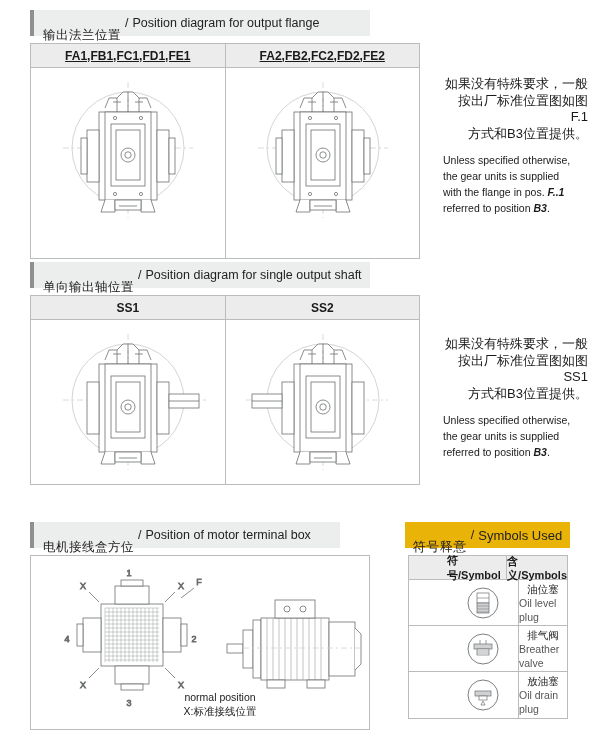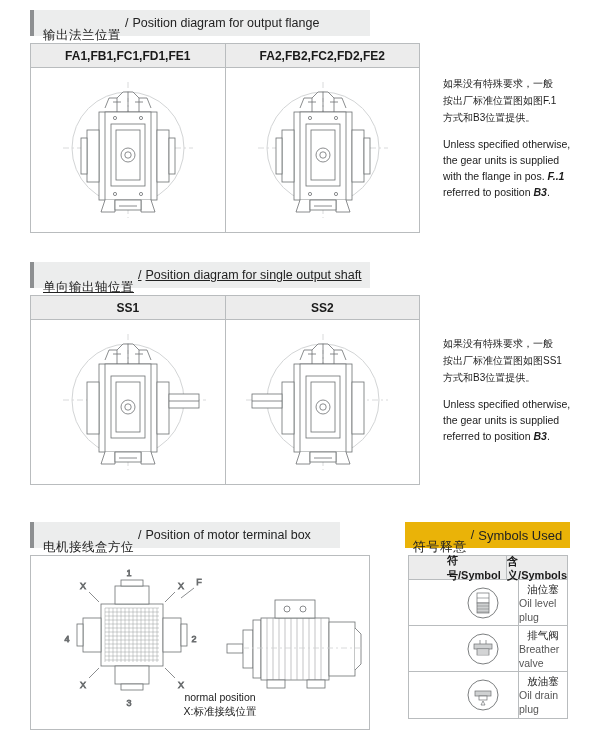--- a/index.html
+++ b/index.html
@@ -73,21 +73,21 @@
   .frame-body .pane + .pane { border-left: 1px solid #b9bcbe; }
 
   
   .note {
     position: absolute;
     font-size: 10.5px;
     line-height: 16px;
     color: #1a1a1a;
     width: 145px;
   }
-  .note .cn-line { margin-bottom: 1px; font-size: 10px; }
+  .note .cn-line { margin-bottom: 1px; font-size: 13px; text-align: right; }
   .note .gap { height: 9px; }
   .note b { font-weight: bold; font-style: italic; }
 
   
   .sym-table {
     position: absolute;
     border: 1px solid #b9bcbe;
     box-sizing: border-box;
     width: 160px;
   }
@@ -139,21 +139,21 @@
 <body>
 
 <div class="page">
 
   <div class="sec-head" style="left:30px; top:10px; width:340px;">
     <span class="cn">输出法兰位置</span>
     <span class="sep">/</span>
     <span class="en">Position diagram for output flange</span>
   </div>
 
-  <div class="frame" style="left:30px; top:43px; width:390px; height:190px;">
+  <div class="frame" style="left:30px; top:43px; width:390px; height:216px;text-decoration:underline;">
     <div class="frame-hdr">
       <div class="cell">FA1,FB1,FC1,FD1,FE1</div>
       <div class="cell">FA2,FB2,FC2,FD2,FE2</div>
     </div>
     <div class="frame-body">
 
       <div class="pane">
         <svg width="194" height="164" viewBox="0 0 194 164">
           <g stroke="#6d7072" fill="none" stroke-width="0.8">
 
@@ -245,21 +245,21 @@
     <div>Unless specified otherwise,</div>
     <div>the gear units is supplied</div>
     <div>
       <span>with the flange in pos. </span><b>F..1</b>
     </div>
     <div>
       <span>referred to position </span><b>B3</b><span>.</span>
     </div>
   </div>
 
-  <div class="sec-head" style="left:30px; top:262px; width:340px;text-decoration:underline;">
+  <div class="sec-head" style="left:30px; top:262px; width:340px;">
     <span class="cn">单向输出轴位置</span>
     <span class="sep">/</span>
     <span class="en">Position diagram for single output shaft</span>
   </div>
 
   <div class="frame" style="left:30px; top:295px; width:390px; height:190px;">
     <div class="frame-hdr">
       <div class="cell">SS1</div>
       <div class="cell">SS2</div>
     </div>

